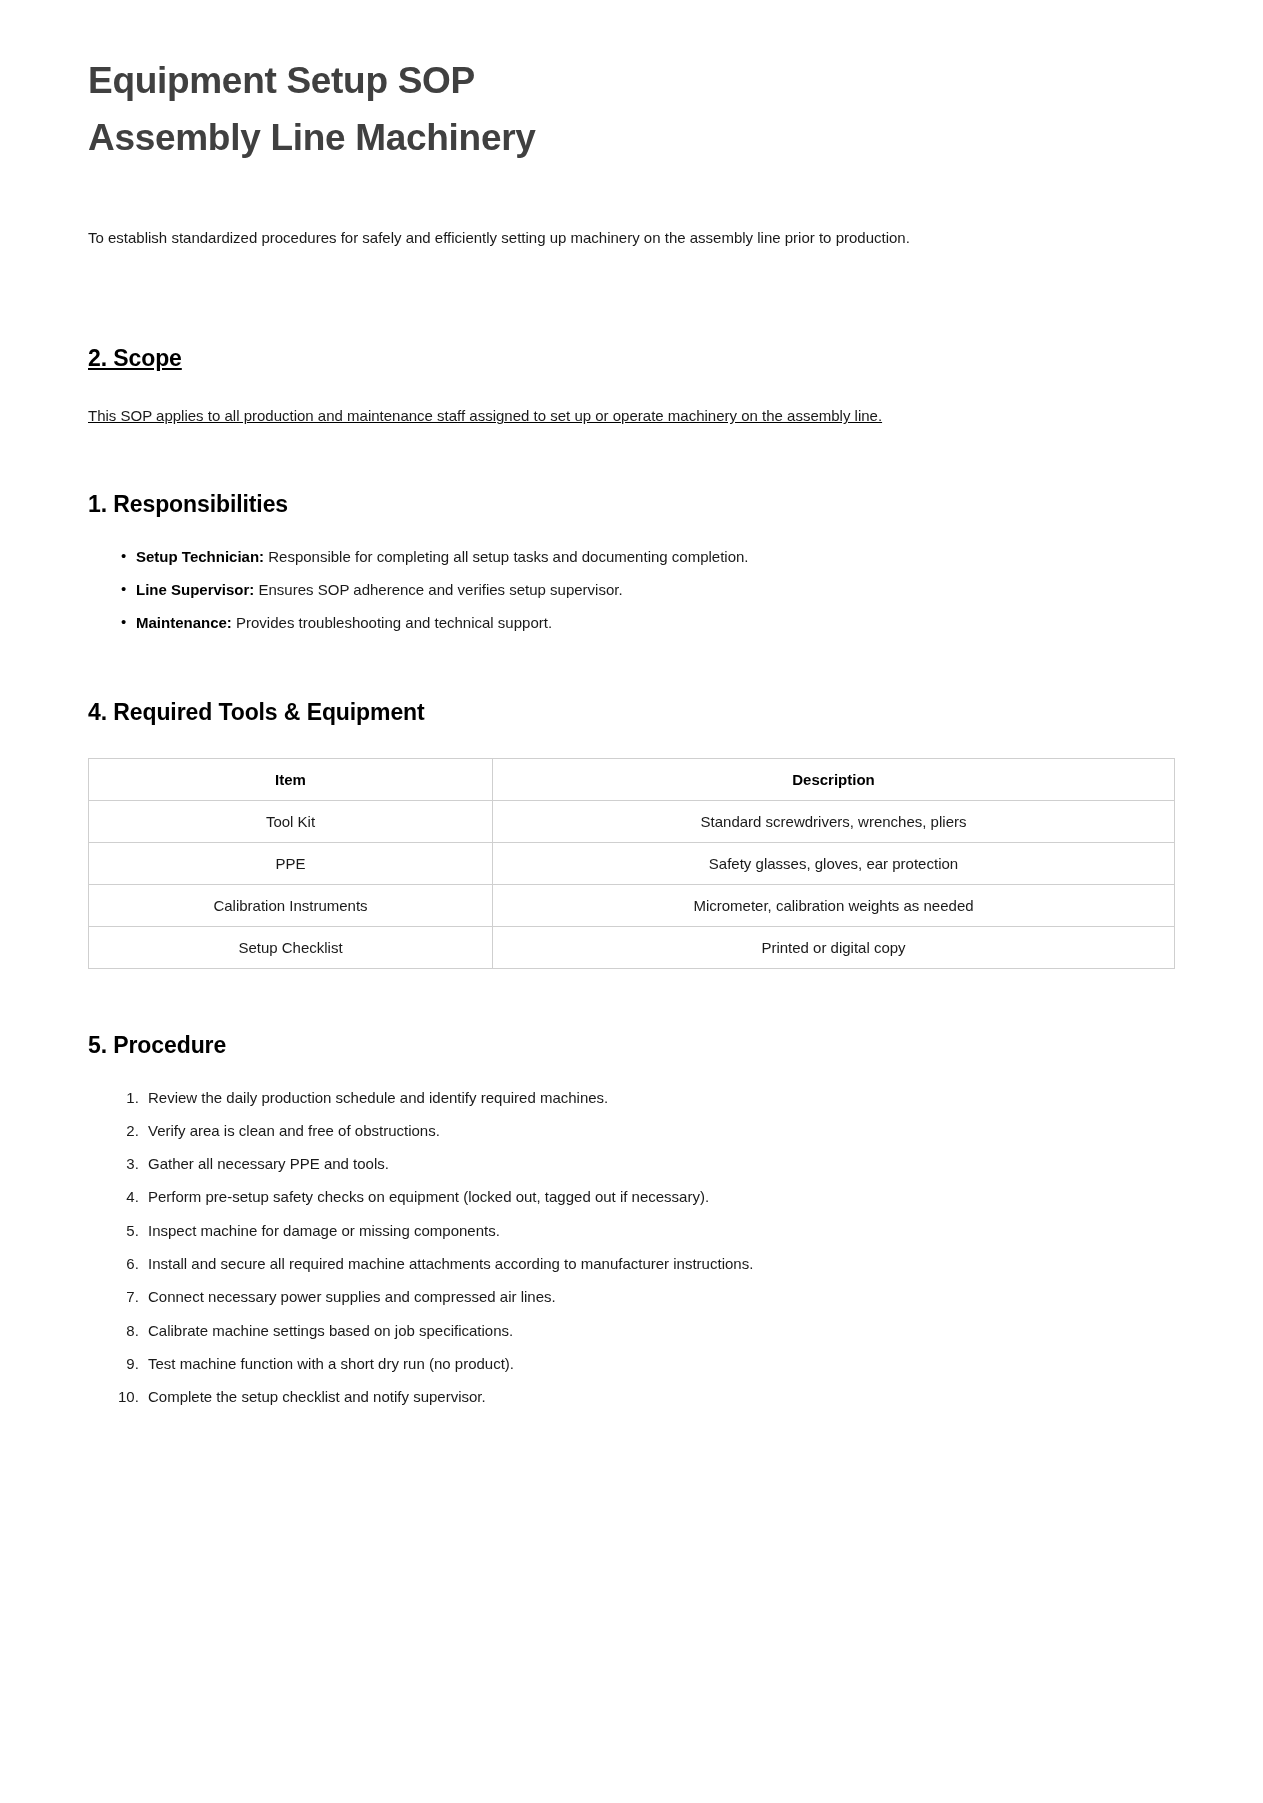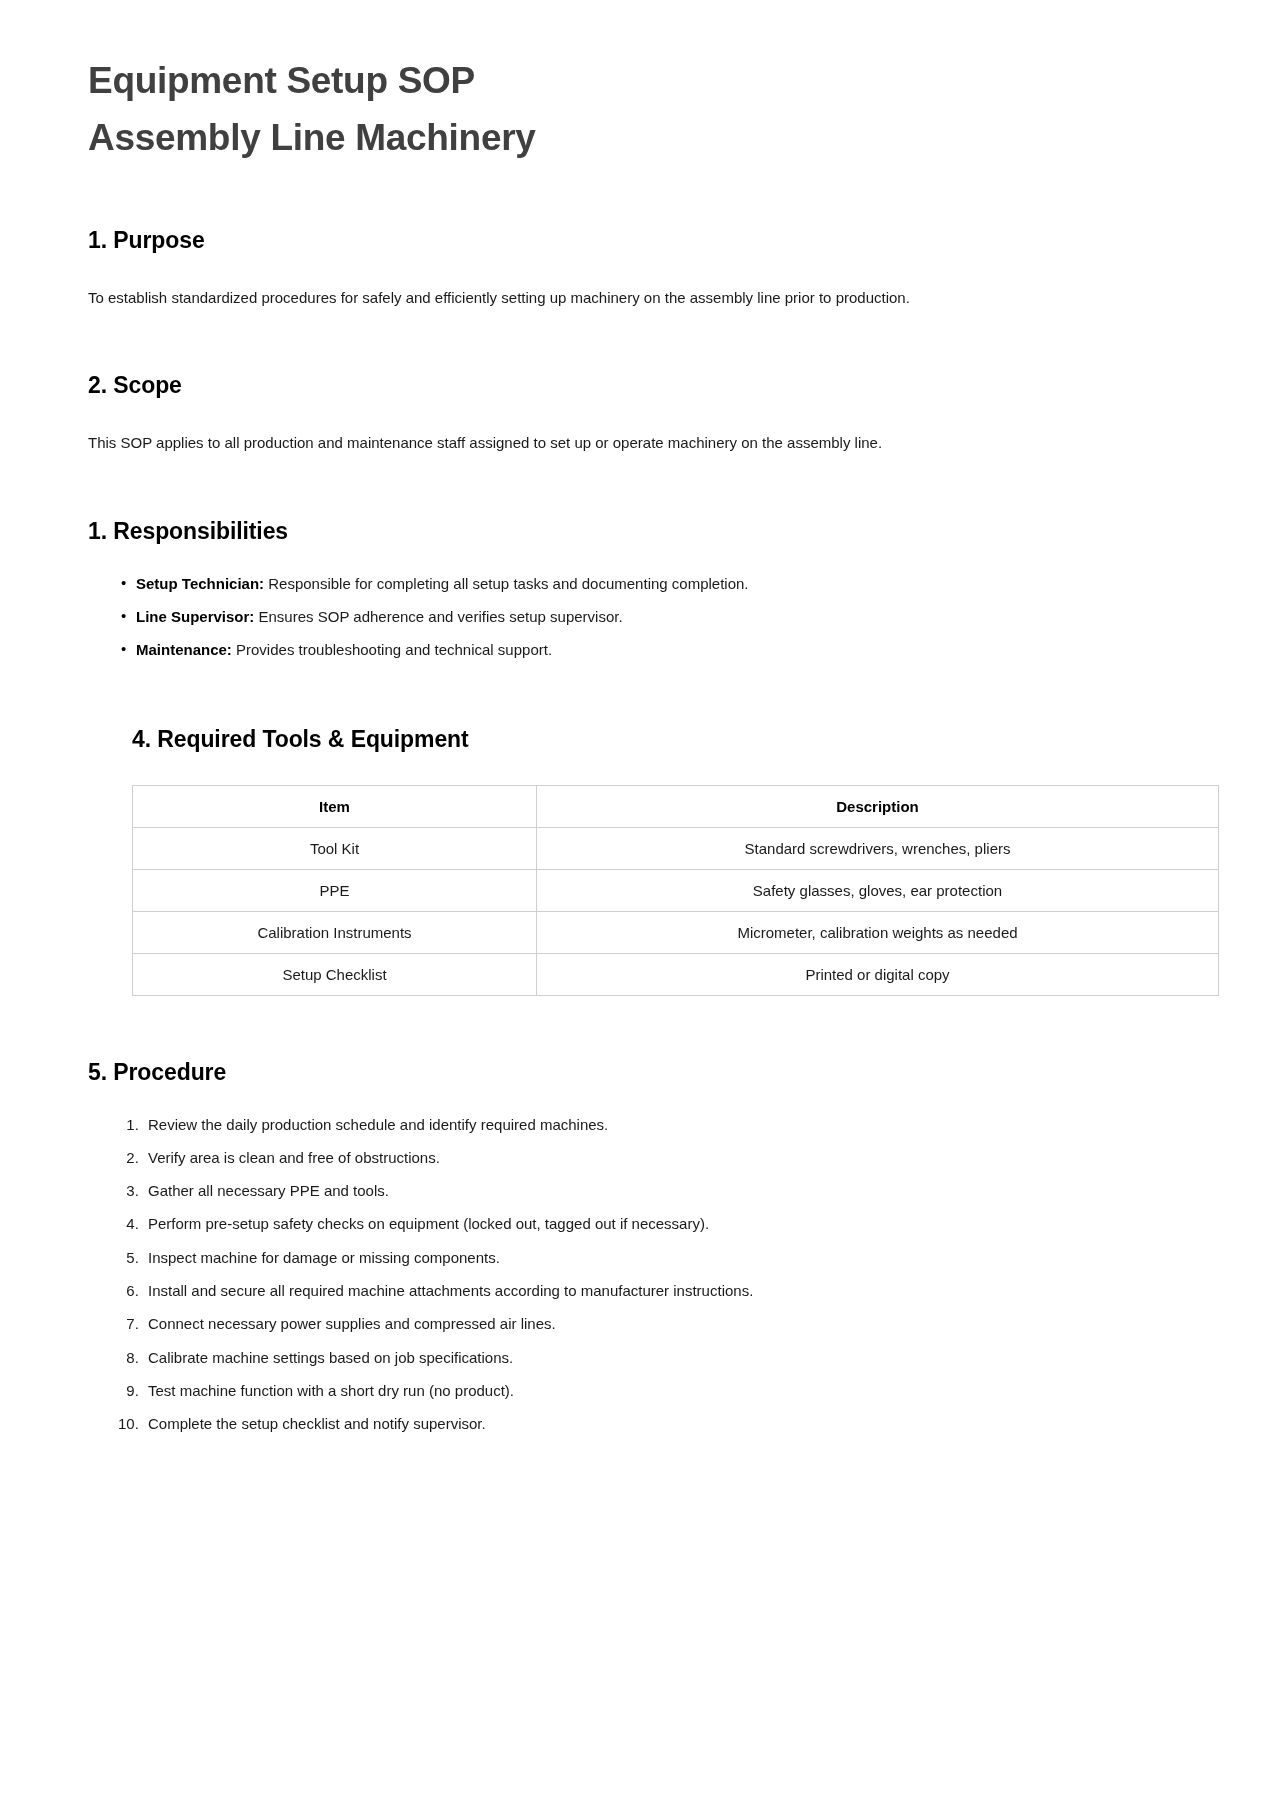--- a/index.html
+++ b/index.html
@@ -37,23 +37,23 @@
   }
   .section-heading {
     font-size: 23px;
     font-weight: bold;
     letter-spacing: -0.1px;
     margin: 0;
     padding: 0;
     color: #000;
   }
   .sec-1 { margin-top: 60px; }
-  .sec-2 { margin-top: 63px; }
+  .sec-2 { margin-top: 96px; text-decoration: underline; }
   .sec-3 { margin-top: 63px; }
-  .sec-4 { margin-top: 63px; margin-left: 44px; }
+  .sec-4 { margin-top: 63px; }
   .sec-5 { margin-top: 63px; }
 
   .para {
     font-size: 15px;
     line-height: 1.5;
     margin: 33px 0 0 0;
     color: #1a1a1a;
   }
 
   
@@ -128,21 +128,20 @@
 <body>
 
 <div class="page">
 
   <h1 class="doc-title">
     <span class="doc-title-line">Equipment Setup SOP</span>
     <span class="doc-title-line">Assembly Line Machinery</span>
   </h1>
 
   <section class="section sec-1">
-    <h2 class="section-heading">1. Purpose</h2>
     <p class="para">To establish standardized procedures for safely and efficiently setting up machinery on the assembly line prior to production.</p>
   </section>
 
   <section class="section sec-2">
     <h2 class="section-heading">2. Scope</h2>
     <p class="para">This SOP applies to all production and maintenance staff assigned to set up or operate machinery on the assembly line.</p>
   </section>
 
   <section class="section sec-3">
     <h2 class="section-heading">1. Responsibilities</h2>

